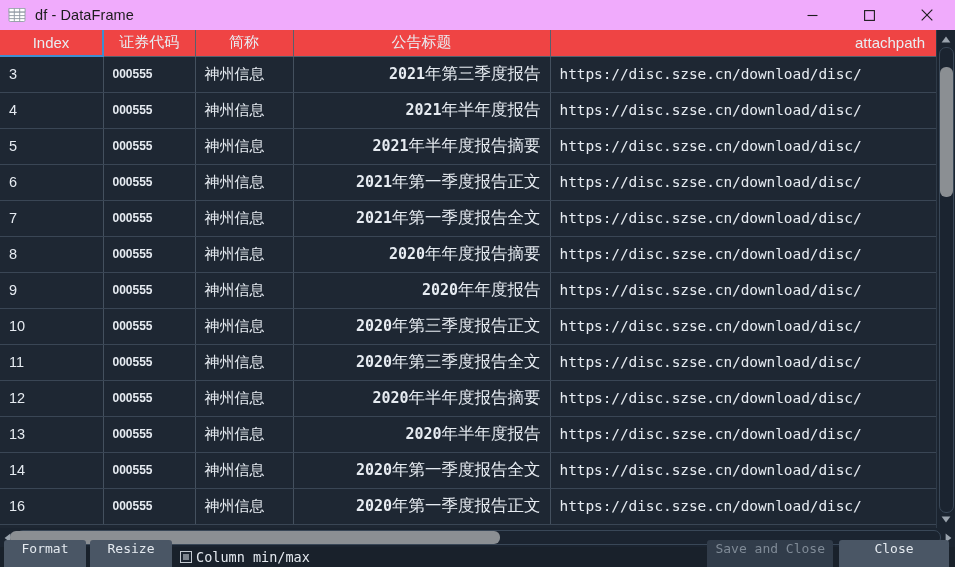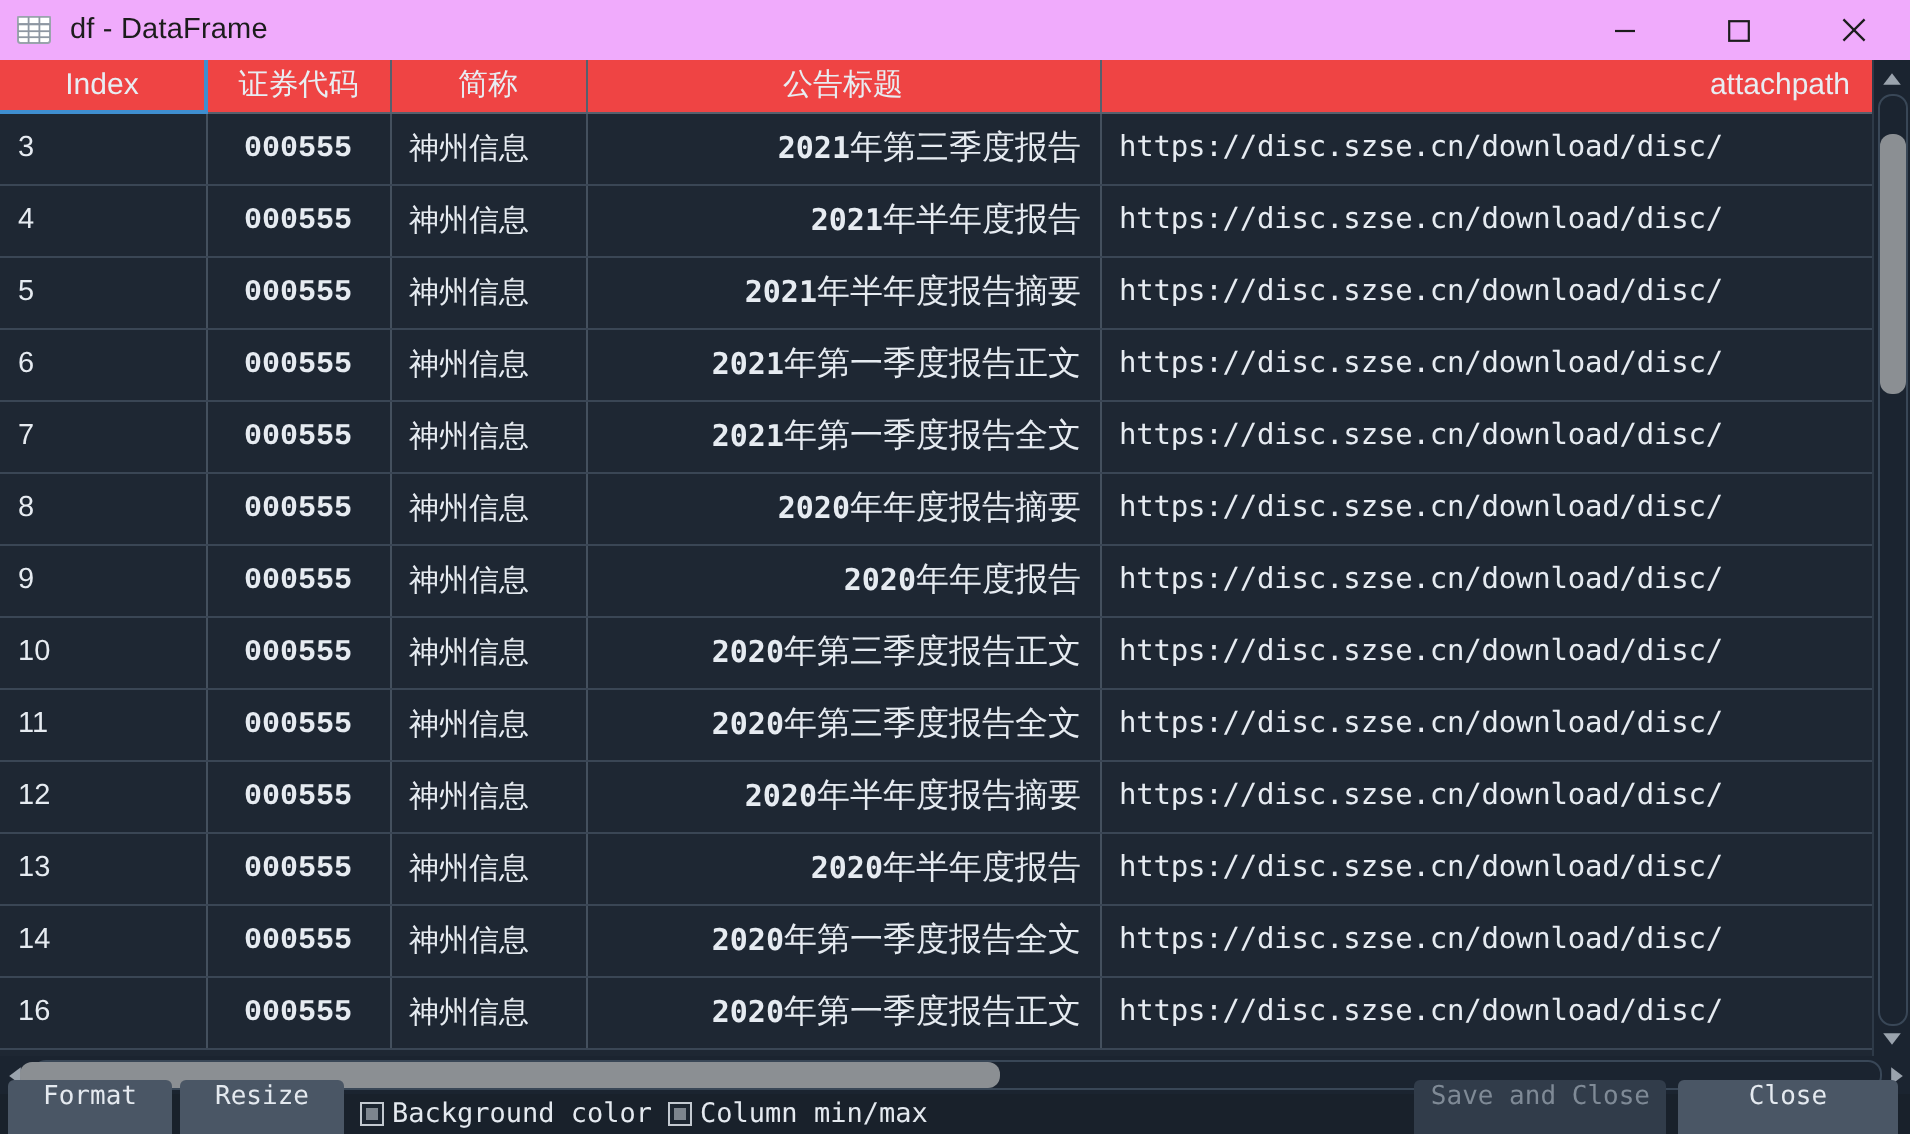--- a/index.html
+++ b/index.html
@@ -108,24 +108,24 @@
   }
   td.c-index {
     background: #252f3d;
     color: #cdd6e0;
     font-size: 14.5px;
     text-align: left;
     border-right: 2px solid #3e8ed0;
     font-family: "Liberation Sans", sans-serif;
   }
   td.c-code {
-    font-family: Liberation Mono, monospace;
+    font-family: Liberation Sans, sans-serif;
     font-weight: bold;
-    font-size: 15px;
-    text-align: center;
+    font-size: 12px;
+    text-align: left;
   }
   td.c-name {
     font-family: "Liberation Serif", serif;
     font-size: 15px;
     text-align: left;
   }
   td.c-title {
     font-family: "Liberation Serif", serif;
     font-size: 16.5px;
     text-align: right;
@@ -472,24 +472,20 @@
       <svg width="7" height="10" viewBox="0 0 7 10">
         <polygon points="6.4,5 0.6,0.6 0.6,9.4" fill="#9aa3ad"></polygon>
       </svg>
     </div>
   </div>
 
   <div class="toolbar">
     <div class="tb-btn">Format</div>
     <div class="tb-btn">Resize</div>
 
-    <div class="chk-group">
-      <span class="chk-box"></span>
-      <span>Background color</span>
-    </div>
 
     <div class="chk-group">
       <span class="chk-box"></span>
       <span>Column min/max</span>
     </div>
 
     <div class="spacer"></div>
 
     <div class="tb-right">
       <div class="tb-btn disabled">Save and Close</div>

